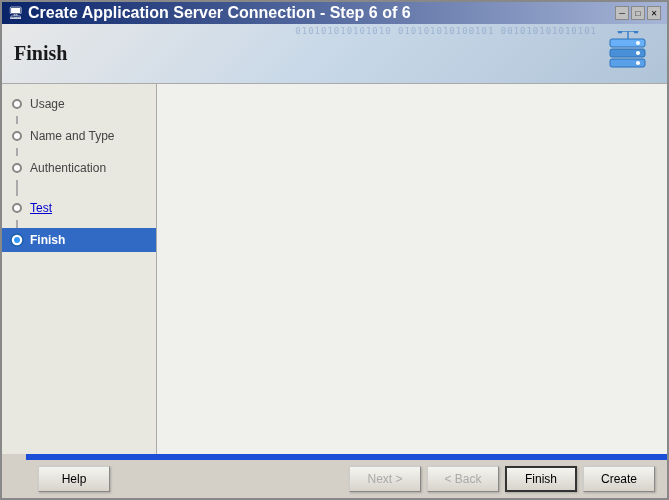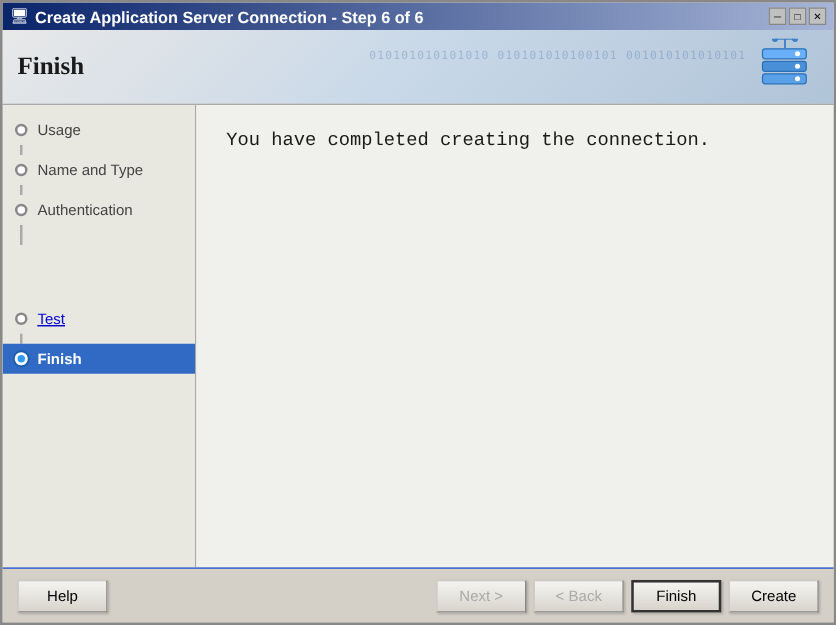--- a/index.html
+++ b/index.html
@@ -28,21 +28,21 @@
     .titlebar-left {
       display: flex;
       align-items: center;
       gap: 6px;
     }
     .titlebar-icon {
       width: 14px;
       height: 14px;
     }
     .titlebar-title {
-      font-size: 13px;
+      font-size: 16px;
       font-weight: bold;
       color: white;
     }
     .titlebar-controls {
       display: flex;
       gap: 2px;
     }
     .titlebar-btn {
       width: 14px;
       height: 14px;
@@ -78,21 +78,21 @@
     .header-icon {
       width: 60px;
       height: 50px;
       display: flex;
       align-items: center;
       justify-content: flex-end;
     }
     .header-bg-text {
       position: absolute;
       right: 70px;
-      top: 16px;
+      top: 2px;
       font-size: 9px;
       color: rgba(100,130,180,0.4);
       font-family: monospace;
       letter-spacing: 1px;
       line-height: 1.3;
       pointer-events: none;
     }
 
     
     .main {
@@ -120,21 +120,20 @@
       text-align: right;
     }
     .sidebar-item.active {
       background: #316ac5;
       color: white;
     }
     .sidebar-item.link {
       color: #0000cc;
       text-decoration: underline;
       cursor: pointer;
-      margin-top: 47px;
     }
     .sidebar-icon {
       width: 14px;
       height: 14px;
       flex-shrink: 0;
       display: flex;
       align-items: center;
       justify-content: center;
     }
     .sidebar-label {
@@ -163,27 +162,28 @@
     }
     .content-body {
       font-size: 12px;
       color: #333;
       line-height: 1.6;
     }
 
     
     .footer {
       background: #d4d0c8;
-      border-top: 1px solid #1d4ed8;
+      border-top: 6px solid #1d4ed8;
       padding: 8px 12px;
       display: flex;
       align-items: center;
       justify-content: space-between;
       height: 44px;
       flex-shrink: 0;
+      margin-left: 24px;
     }
     .footer-left {
       display: flex;
     }
     .footer-right {
       display: flex;
       gap: 6px;
     }
     .btn {
       min-width: 72px;
@@ -301,21 +301,20 @@
           <circle cx="7" cy="7" r="6" fill="white" stroke="#1a5fa8" stroke-width="1.5"></circle>
           <circle cx="7" cy="7" r="3" fill="#3399ff"></circle>
         </svg>
       </div>
       <span class="sidebar-label" style="font-weight:bold;">Finish</span>
     </div>
 
   </div>
 
   <div class="content">
-    <div class="content-heading">You have completed creating the connection.</div>
   </div>
 
 </div>
 
 <div class="footer">
   <div class="footer-left">
     <button class="btn">Help</button>
   </div>
   <div class="footer-right">
     <button class="btn disabled" disabled="">Next &gt;</button>

